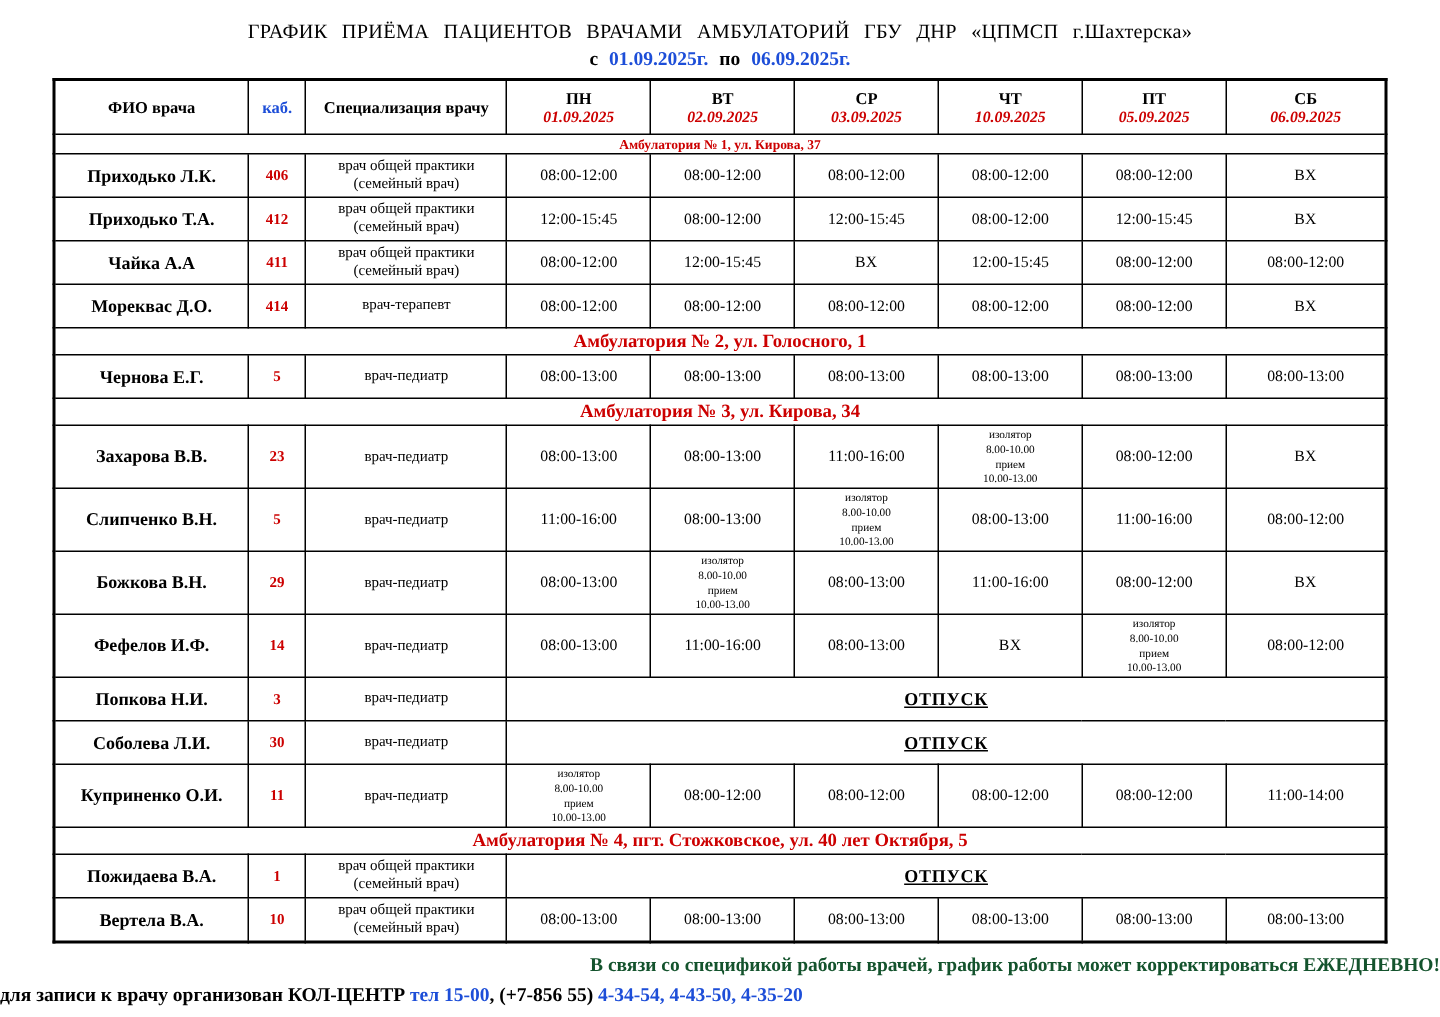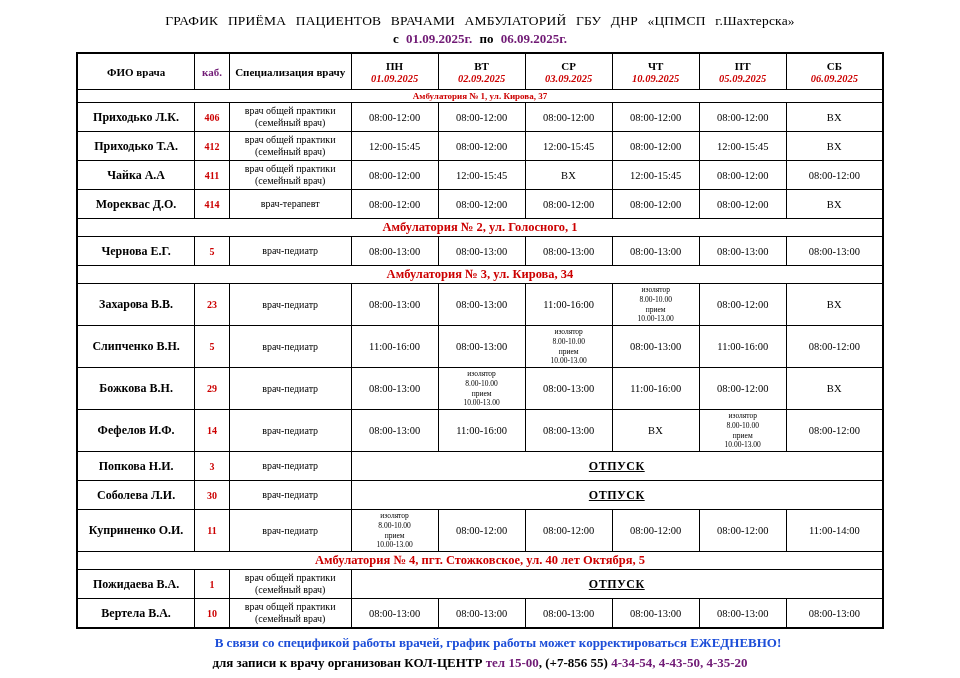--- a/index.html
+++ b/index.html
@@ -9,49 +9,49 @@
     color: #000;
   }
   .title {
     margin-top: 13px; text-align: center;
     font-weight: normal; font-size: 13.5px; word-spacing: 6px; letter-spacing: .2px;
   }
   .subtitle {
     text-align: center; font-weight: bold; font-size: 13px;
     word-spacing: 4px; margin-top: 2px;
   }
-  .red { color: #701a75; }
+  .red { color: #1d4ed8; }
   table.sched {
     border-collapse: collapse; table-layout: fixed;
-    width: 808px; margin: 5px auto 0 auto;
+    width: 890px; margin: 5px auto 0 auto;
     border: 2px solid #000;
   }
   table.sched th, table.sched td {
     border: 1px solid #000; text-align: center; vertical-align: middle;
     padding: 1px 2px; overflow: hidden;
   }
   thead th { font-size: 11px; font-weight: bold; height: 33px; }
   thead th .date { display: block; color: #cc0000; font-size: 10.5px; margin-top: 1px; font-style: italic; }
   td.fio  { font-weight: bold; font-size: 12px; }
   td.kab  { font-weight: bold; font-size: 10px; color: #cc0000; }
   td.spec { font-size: 10px; line-height: 1.2; }
   td.time { font-size: 10.5px; }
   td.vx   { letter-spacing: .5px; }
   td.iso  { font-size: 7.5px; white-space: pre-line; line-height: 1.3; padding: 1px 0; }
   tr.doctor td { height: 26px; }
   tr.section td { font-weight: bold; color: #cc0000; margin-top: 12px; }
   tr.section.big td     { font-size: 12.5px; height: 15px; }
   tr.section.compact td { font-size: 9px; height: 10px; }
   td.vacation { font-weight: bold; font-size: 12px; letter-spacing: .5px; text-decoration: underline; }
   .footer1 {
-    margin-top: 6px; text-align: center;
-    font-weight: bold; font-size: 13px; color: #1d4ed8; margin-left: 36px;
+    margin-top: 6px; text-align: right;
+    font-weight: bold; font-size: 13px; color: #14532d; margin-left: 36px;
   }
   .footer2 {
-    margin-top: 4px; text-align: center;
+    margin-top: 4px; 
     font-weight: bold; font-size: 13px; color: #000;
   }
 </style>
 </head>
 <body>
 
 <div>
   <div class="title">ГРАФИК ПРИЁМА ПАЦИЕНТОВ ВРАЧАМИ АМБУЛАТОРИЙ ГБУ ДНР «ЦПМСП г.Шахтерска»</div>
   <div class="subtitle" id="subtitle"><span>с </span><span class="red">01.09.2025г.</span><span> по </span><span class="red">06.09.2025г.</span></div>
 

